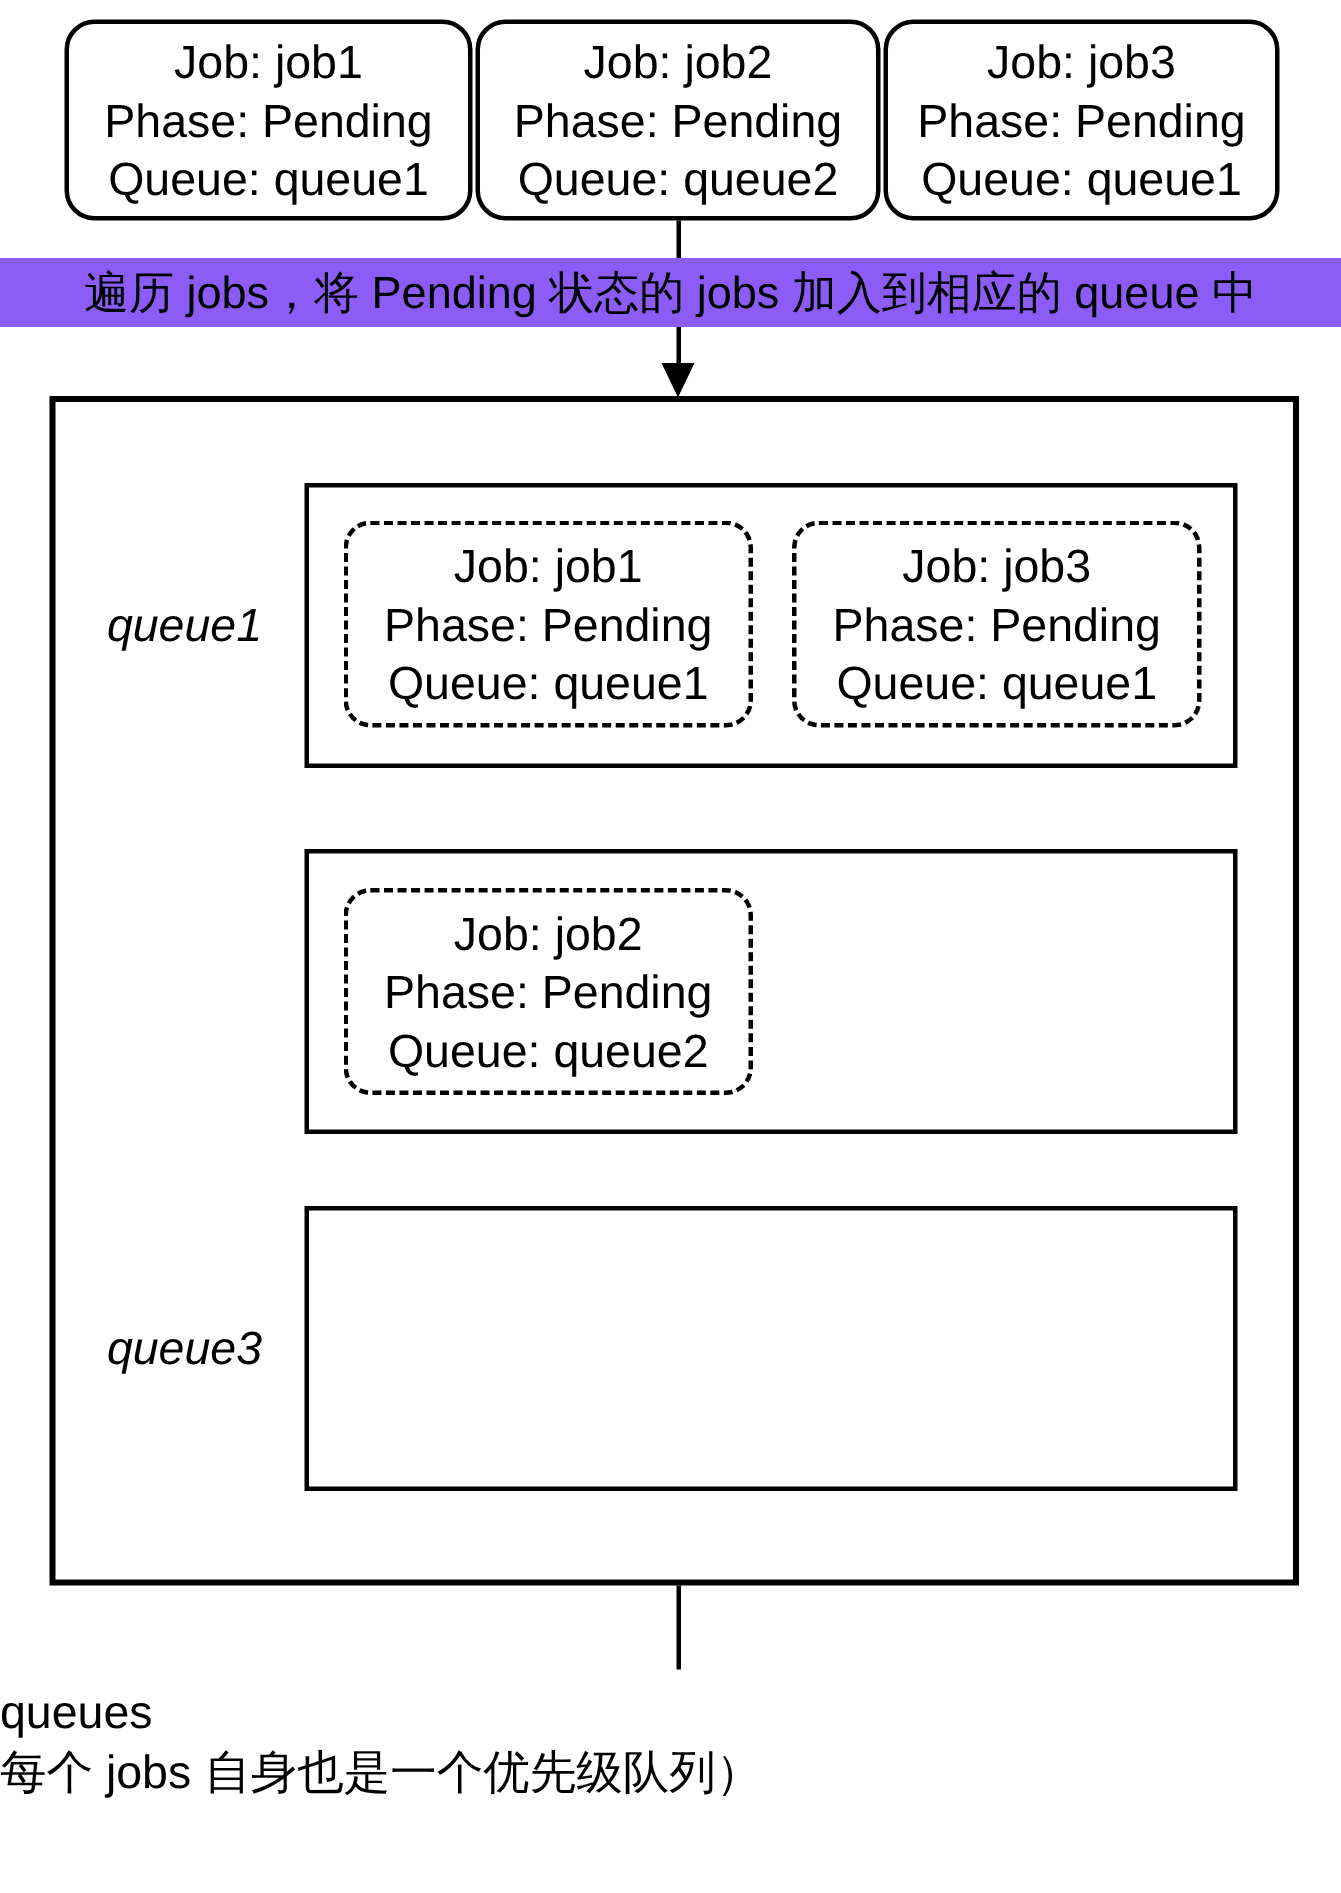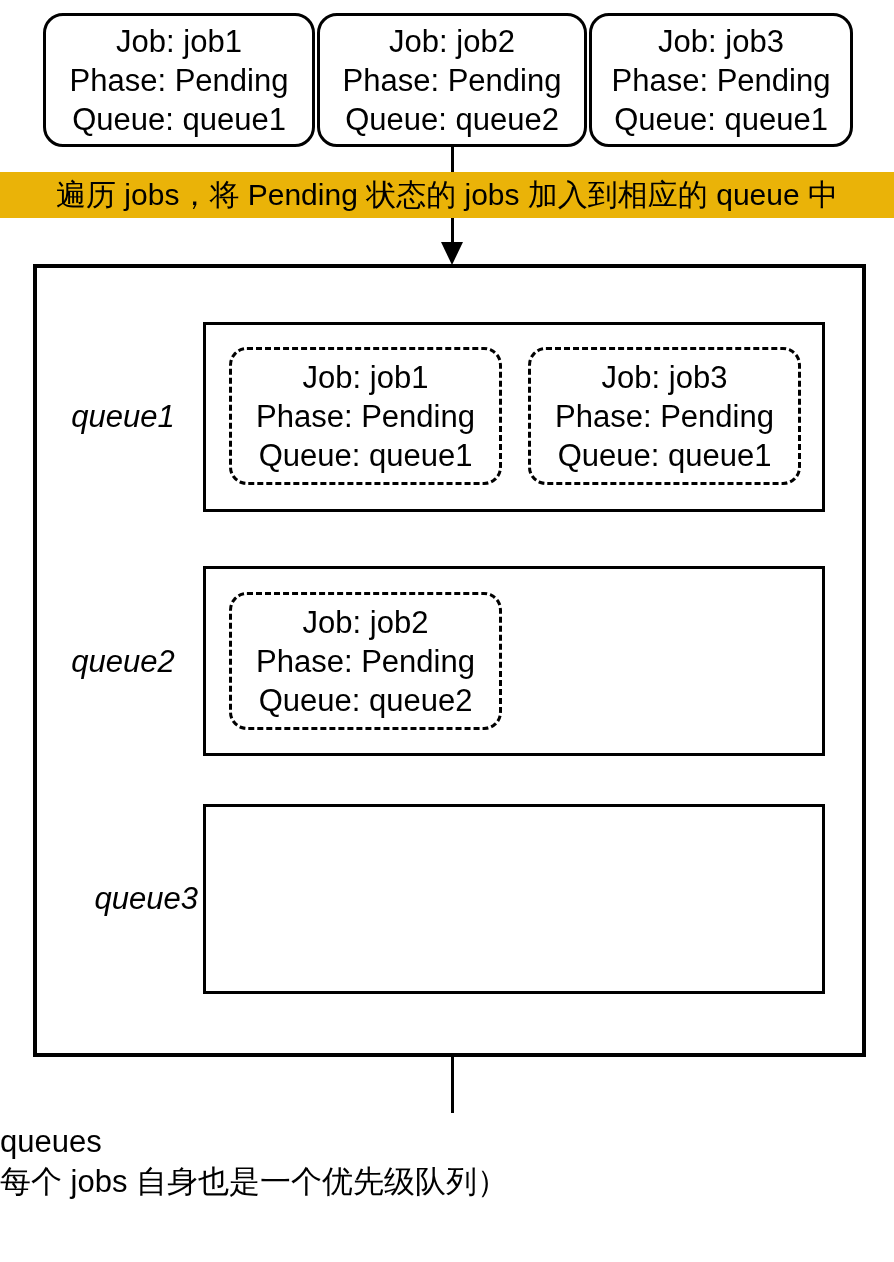--- a/index.html
+++ b/index.html
@@ -55,21 +55,21 @@
 
   
   .annotation {
     position: absolute;
     left: 0; top: 172px;
     width: 894px; height: 46px;
     display: flex;
     align-items: center;
     justify-content: center;
     font-size: 30px;
-    background: #eab308;
+    background: #8b5cf6;
     z-index: 2;
     white-space: nowrap;
   }
 
   
   .outer-rect {
     position: absolute;
     left: 33px; top: 264px;
     width: 833px; height: 793px;
     border: 4px solid #000;
@@ -91,21 +91,21 @@
     position: absolute;
     left: 48px;
     width: 150px;
     text-align: center;
     font-size: 31px;
     line-height: 36px;
     font-style: italic;
   }
   .queue-label.l1 { top: 399px; }
   .queue-label.l2 { top: 644px; }
-  .queue-label.l3 { top: 881px; text-align: right; }
+  .queue-label.l3 { top: 881px; }
 
   
   .dashed-card {
     position: absolute;
     width: 273px; height: 138px;
     border: 3px dashed #000;
     border-radius: 18px;
     background: #fff;
     display: flex;
     flex-direction: column;
@@ -155,21 +155,20 @@
   </div>
 
   <div class="flow-line"></div>
   <div class="flow-arrow-head"></div>
 
   <div class="annotation">遍历 jobs，将 Pending 状态的 jobs 加入到相应的 queue 中</div>
 
   <div class="outer-rect"></div>
 
   <div class="queue-label l1">queue1</div>
-  <div class="queue-label l2">queue2</div>
   <div class="queue-label l3">queue3</div>
 
   <div class="queue-rect r1"></div>
   <div class="queue-rect r2"></div>
   <div class="queue-rect r3"></div>
 
   <div class="dashed-card q1a">
     <div>Job: job1</div>
     <div>Phase: Pending</div>
     <div>Queue: queue1</div>

